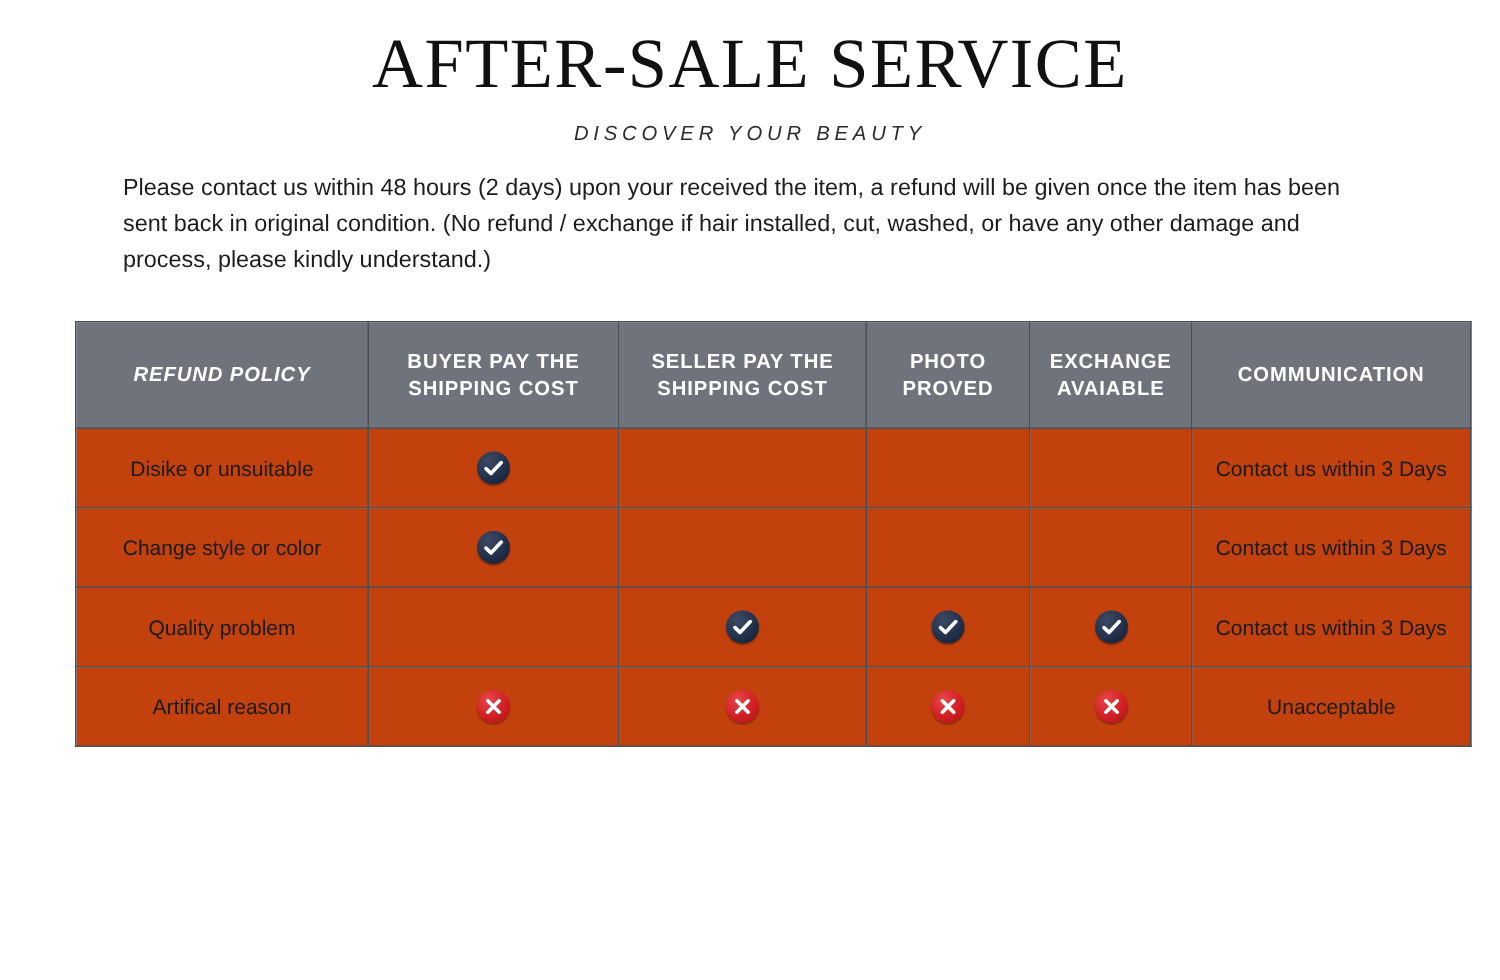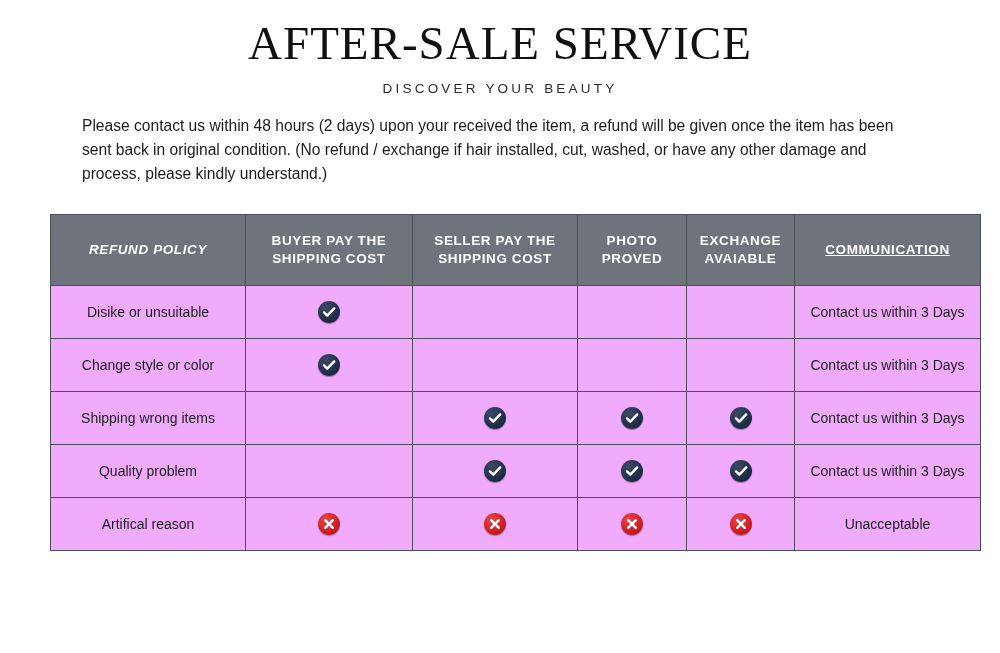--- a/index.html
+++ b/index.html
@@ -36,20 +36,21 @@
     line-height: 1.08;
     font-weight: 400;
     margin: 0;
   }
   .sub-title {
     font-family: "Liberation Sans", sans-serif;
     font-size: 13.5px;
     letter-spacing: 3.2px;
     color: #2b2b2b;
     margin-top: 12px;
+    font-style: italic;
   }
 
   
   .content {
     margin: 0 auto;
     width: 900px;
   }
   .policy-heading {
     margin-top: 52px;
     font-size: 17.5px;
@@ -91,29 +92,29 @@
     letter-spacing: 0.6px;
     font-weight: bold;
     height: 62px;
     line-height: 1.35;
     padding: 4px 2px;
   }
   table.refund-table tbody td {
     height: 50px;
     font-size: 14px;
     color: #1b1b1b;
-    background: #f0abfc;
+    background: #c2410c;
     font-weight: 400;
   }
   .col-policy   { width: 190px; font-style: italic; }
   .col-buyer    { width: 162px; }
   .col-seller   { width: 160px; }
   .col-photo    { width: 104px; }
   .col-exchange { width: 103px; }
-  .col-comm     { width: 181px; text-decoration: underline; }
+  .col-comm     { width: 181px; }
 
   .th-line { display: block; }
 
   
   .icon-cell { line-height: 0; }
   .badge {
     display: inline-block;
     width: 22px;
     height: 22px;
     border-radius: 50%;
@@ -204,46 +205,20 @@
                 <path d="M6 11.4 L9.3 14.6 L16.2 7.4" fill="none" stroke="#ffffff" stroke-width="2.4" stroke-linecap="round" stroke-linejoin="round"></path>
               </svg>
             </span>
           </td>
           <td class="icon-cell"></td>
           <td class="icon-cell"></td>
           <td class="icon-cell"></td>
           <td>Contact us within 3 Days</td>
         </tr>
 
-        <tr>
-          <td>Shipping wrong items</td>
-          <td class="icon-cell"></td>
-          <td class="icon-cell">
-            <span class="badge check">
-              <svg class="badge-glyph" viewBox="0 0 22 22" xmlns="http://www.w3.org/2000/svg">
-                <path d="M6 11.4 L9.3 14.6 L16.2 7.4" fill="none" stroke="#ffffff" stroke-width="2.4" stroke-linecap="round" stroke-linejoin="round"></path>
-              </svg>
-            </span>
-          </td>
-          <td class="icon-cell">
-            <span class="badge check">
-              <svg class="badge-glyph" viewBox="0 0 22 22" xmlns="http://www.w3.org/2000/svg">
-                <path d="M6 11.4 L9.3 14.6 L16.2 7.4" fill="none" stroke="#ffffff" stroke-width="2.4" stroke-linecap="round" stroke-linejoin="round"></path>
-              </svg>
-            </span>
-          </td>
-          <td class="icon-cell">
-            <span class="badge check">
-              <svg class="badge-glyph" viewBox="0 0 22 22" xmlns="http://www.w3.org/2000/svg">
-                <path d="M6 11.4 L9.3 14.6 L16.2 7.4" fill="none" stroke="#ffffff" stroke-width="2.4" stroke-linecap="round" stroke-linejoin="round"></path>
-              </svg>
-            </span>
-          </td>
-          <td>Contact us within 3 Days</td>
-        </tr>
 
         <tr>
           <td>Quality problem</td>
           <td class="icon-cell"></td>
           <td class="icon-cell">
             <span class="badge check">
               <svg class="badge-glyph" viewBox="0 0 22 22" xmlns="http://www.w3.org/2000/svg">
                 <path d="M6 11.4 L9.3 14.6 L16.2 7.4" fill="none" stroke="#ffffff" stroke-width="2.4" stroke-linecap="round" stroke-linejoin="round"></path>
               </svg>
             </span>

